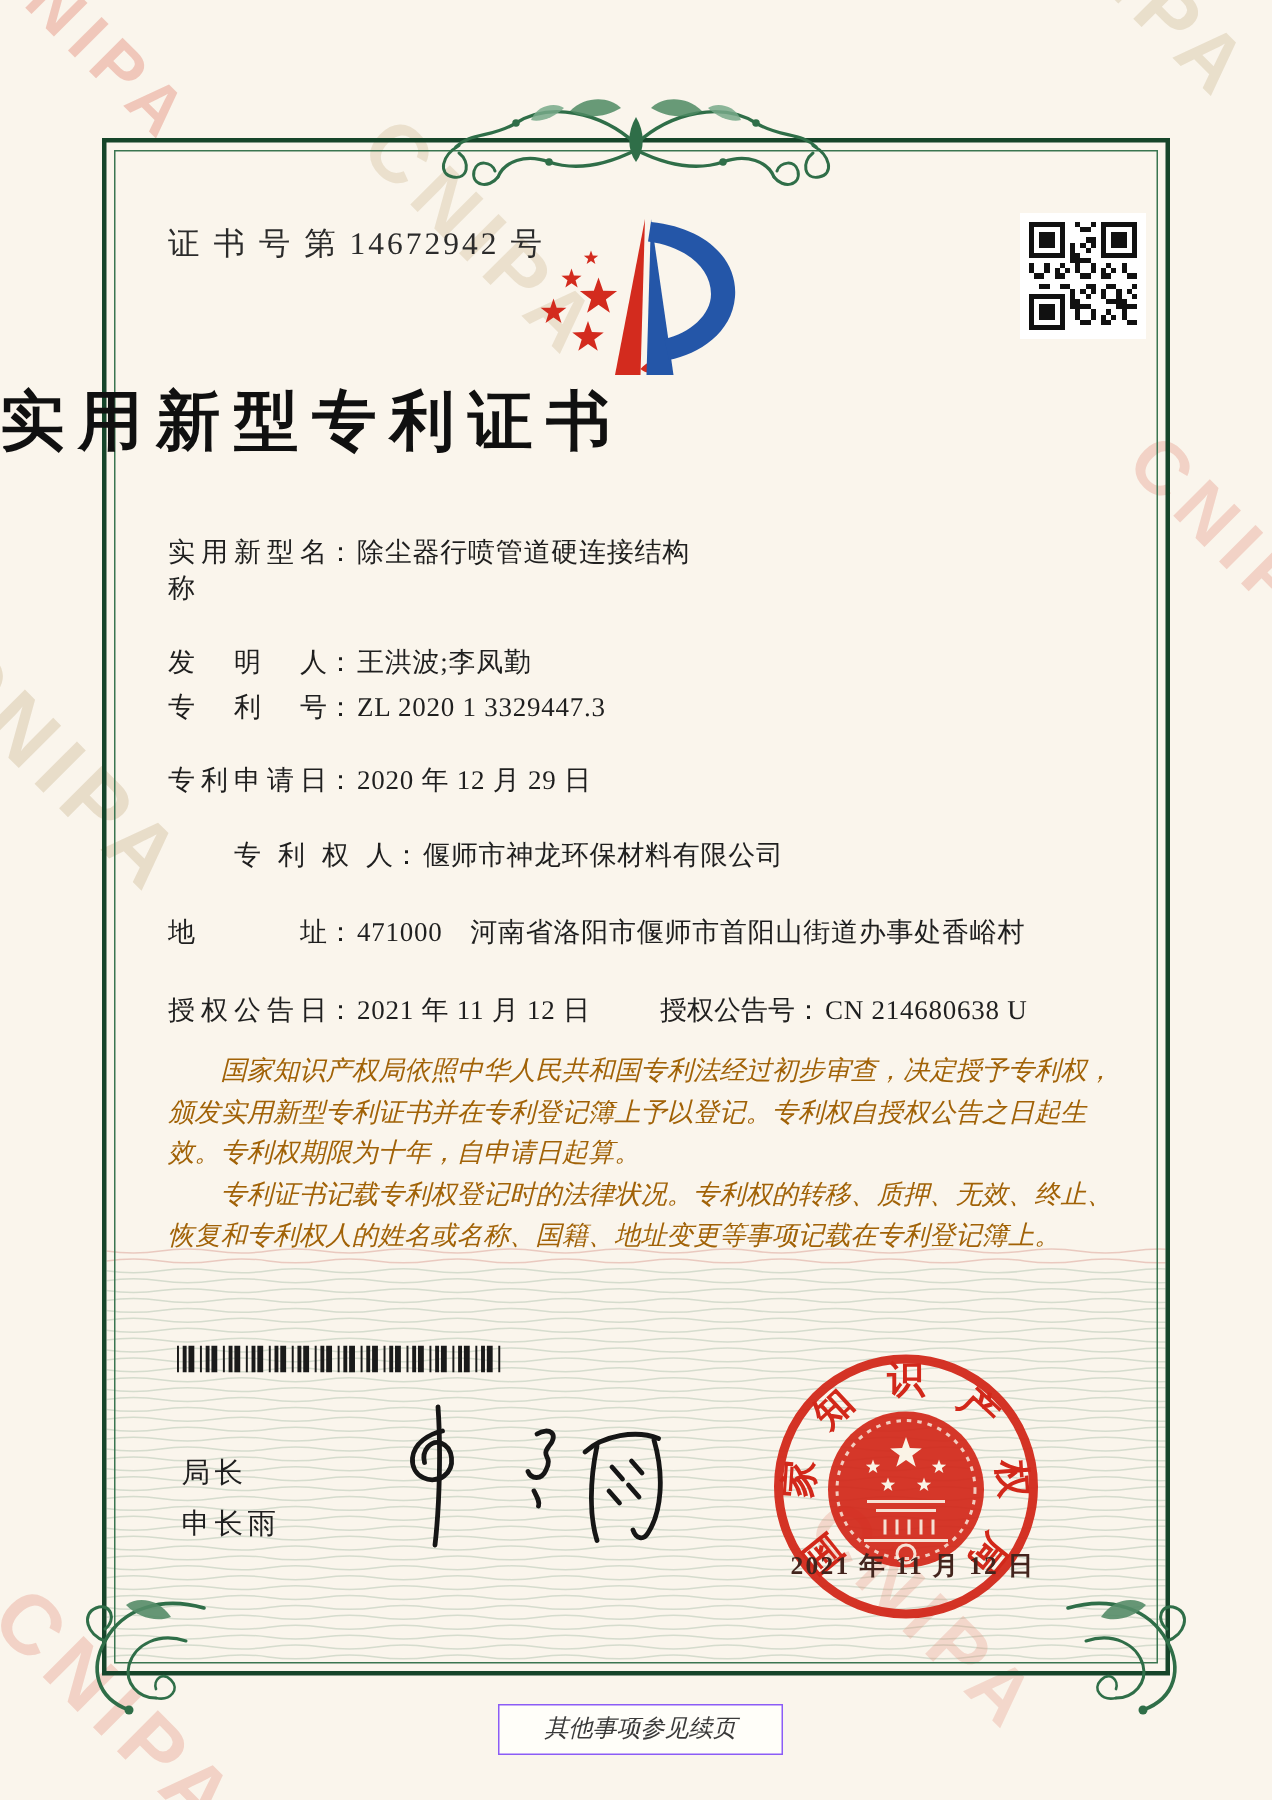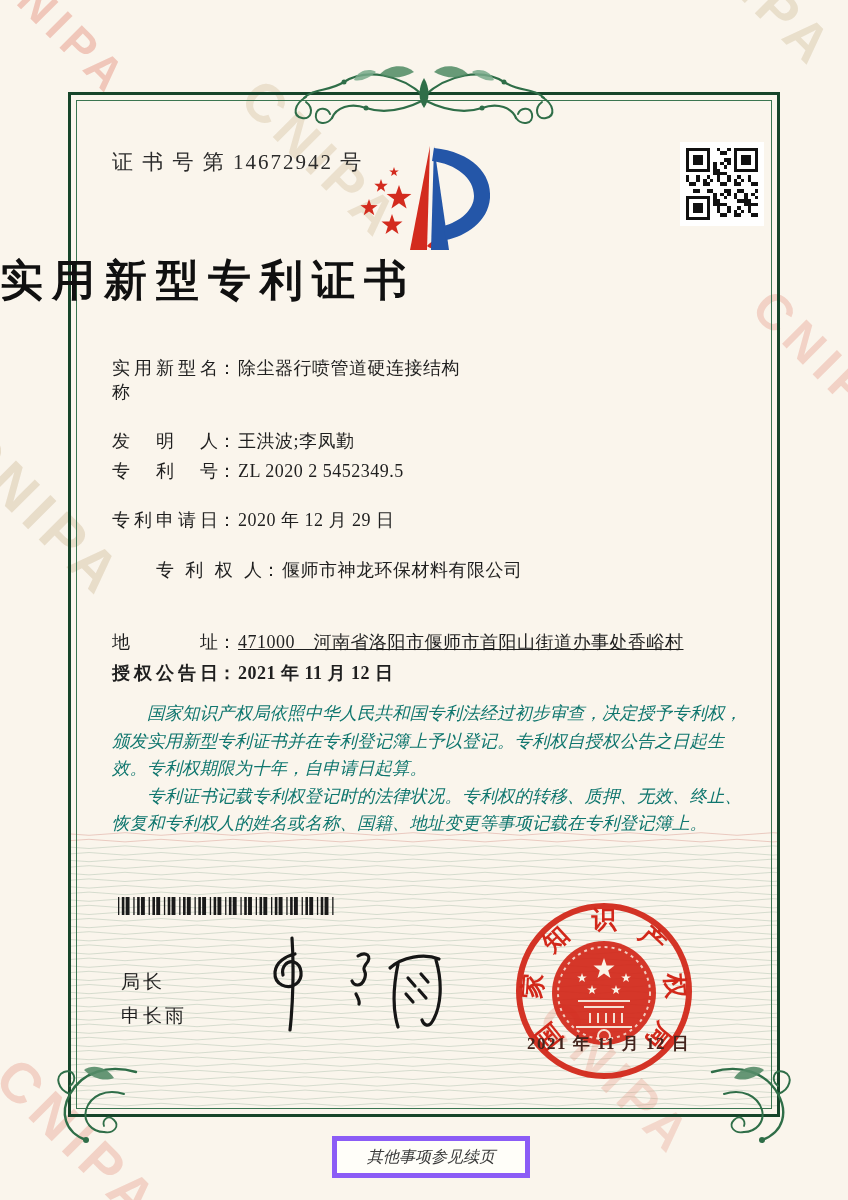--- a/index.html
+++ b/index.html
@@ -18,34 +18,34 @@
   .title{position:absolute;left:0;right:0;top:252px;font-size:43px;font-weight:bold;
          letter-spacing:9px;color:#101010;}
   
   .frow{position:absolute;left:112px;width:648px;font-size:18px;line-height:24px;}
   .flabel{display:inline-block;width:106px;text-align:justify;text-align-last:justify;vertical-align:top;}
   .fcolon{display:inline-block;width:20px;vertical-align:top;}
   .fvalue{letter-spacing:.5px;}
   .fgroup2{position:absolute;left:328px;top:0;}
   
   .body-text{position:absolute;left:112px;top:700px;width:634px;font-size:17.5px;line-height:27.5px;
-             color:#0f766e;font-style:italic;}
+             color:#a16207;font-style:italic;}
   .body-text p{margin:0;text-indent:2em;}
   
   .barcode{position:absolute;left:118px;top:897px;}
   .sig-title{position:absolute;left:121px;top:969px;font-size:19px;letter-spacing:3px;}
   .sig-name{position:absolute;left:121px;top:1003px;font-size:19px;letter-spacing:3px;}
   .signature{position:absolute;left:240px;top:926px;}
   .seal{position:absolute;left:506px;top:893px;}
   .seal-date{position:absolute;left:527px;top:1032px;font-size:17px;letter-spacing:1.5px;
              color:#43241d;font-weight:bold;}
   .page-footer{position:absolute;left:0;right:0;top:1086px;text-align:center;font-size:15px;
                letter-spacing:2px;color:#333;}
   .cont-box{position:absolute;left:332px;top:1136px;width:188px;height:32px;background:#fffef9;
-            border:5px solid #8b5cf6;text-align:center;line-height:32px;font-size:16px;
+            border:1px solid #8b5cf6;text-align:center;line-height:32px;font-size:16px;
             font-style:italic;color:#3a3a3a;}
   .orn{position:absolute;pointer-events:none;}
   svg{display:block;}
 </style>
 </head>
 <body>
 
 <div class="page">
 
   <svg id="waves" class="orn" style="left:71px;top:830px;" width="706" height="283" viewBox="0 0 706 283">
@@ -259,33 +259,36 @@
 
   <div class="title">实用新型专利证书</div>
 
   <div class="frow" style="top:356px;">
     <span class="flabel">实用新型名称</span><span class="fcolon">：</span><span class="fvalue">除尘器行喷管道硬连接结构</span>
   </div>
   <div class="frow" style="top:405px;margin-top:24px;">
     <span class="flabel">发明人</span><span class="fcolon">：</span><span class="fvalue">王洪波;李凤勤</span>
   </div>
   <div class="frow" style="top:459px;">
-    <span class="flabel">专利号</span><span class="fcolon">：</span><span class="fvalue">ZL 2020 2 5452349.5</span>
+    <span class="flabel">专利号</span><span class="fcolon">：</span><span class="fvalue">ZL 2020 1 3329447.3</span>
   </div>
   <div class="frow" style="top:508px;">
     <span class="flabel">专利申请日</span><span class="fcolon">：</span><span class="fvalue">2020 年 12 月 29 日</span>
   </div>
   <div class="frow" style="top:558px;margin-left:44px;">
     <span class="flabel">专利权人</span><span class="fcolon">：</span><span class="fvalue">偃师市神龙环保材料有限公司</span>
   </div>
-  <div class="frow" style="top:630px;text-decoration:underline;">
+  <div class="frow" style="top:609px;">
     <span class="flabel">地址</span><span class="fcolon">：</span><span class="fvalue">471000　河南省洛阳市偃师市首阳山街道办事处香峪村</span>
   </div>
-  <div class="frow" style="top:661px;position:absolute;font-weight:bold;">
+  <div class="frow" style="top:661px;position:absolute;">
     <span class="flabel">授权公告日</span><span class="fcolon">：</span><span class="fvalue">2021 年 11 月 12 日</span>
+    <span class="fgroup2">
+      <span>授权公告号</span><span class="fcolon">：</span><span class="fvalue">CN 214680638 U</span>
+    </span>
   </div>
 
   <div class="body-text">
     <p>国家知识产权局依照中华人民共和国专利法经过初步审查，决定授予专利权，颁发实用新型专利证书并在专利登记簿上予以登记。专利权自授权公告之日起生效。专利权期限为十年，自申请日起算。</p>
     <p>专利证书记载专利权登记时的法律状况。专利权的转移、质押、无效、终止、恢复和专利权人的姓名或名称、国籍、地址变更等事项记载在专利登记簿上。</p>
   </div>
 
   <svg id="barcode" class="barcode" width="218" height="18" viewBox="0 0 218 18">
       <rect x="0" y="0" width="1.3" height="18" fill="#1a1a1a"></rect>
       <rect x="3.8" y="0" width="2.6" height="18" fill="#1a1a1a"></rect>

